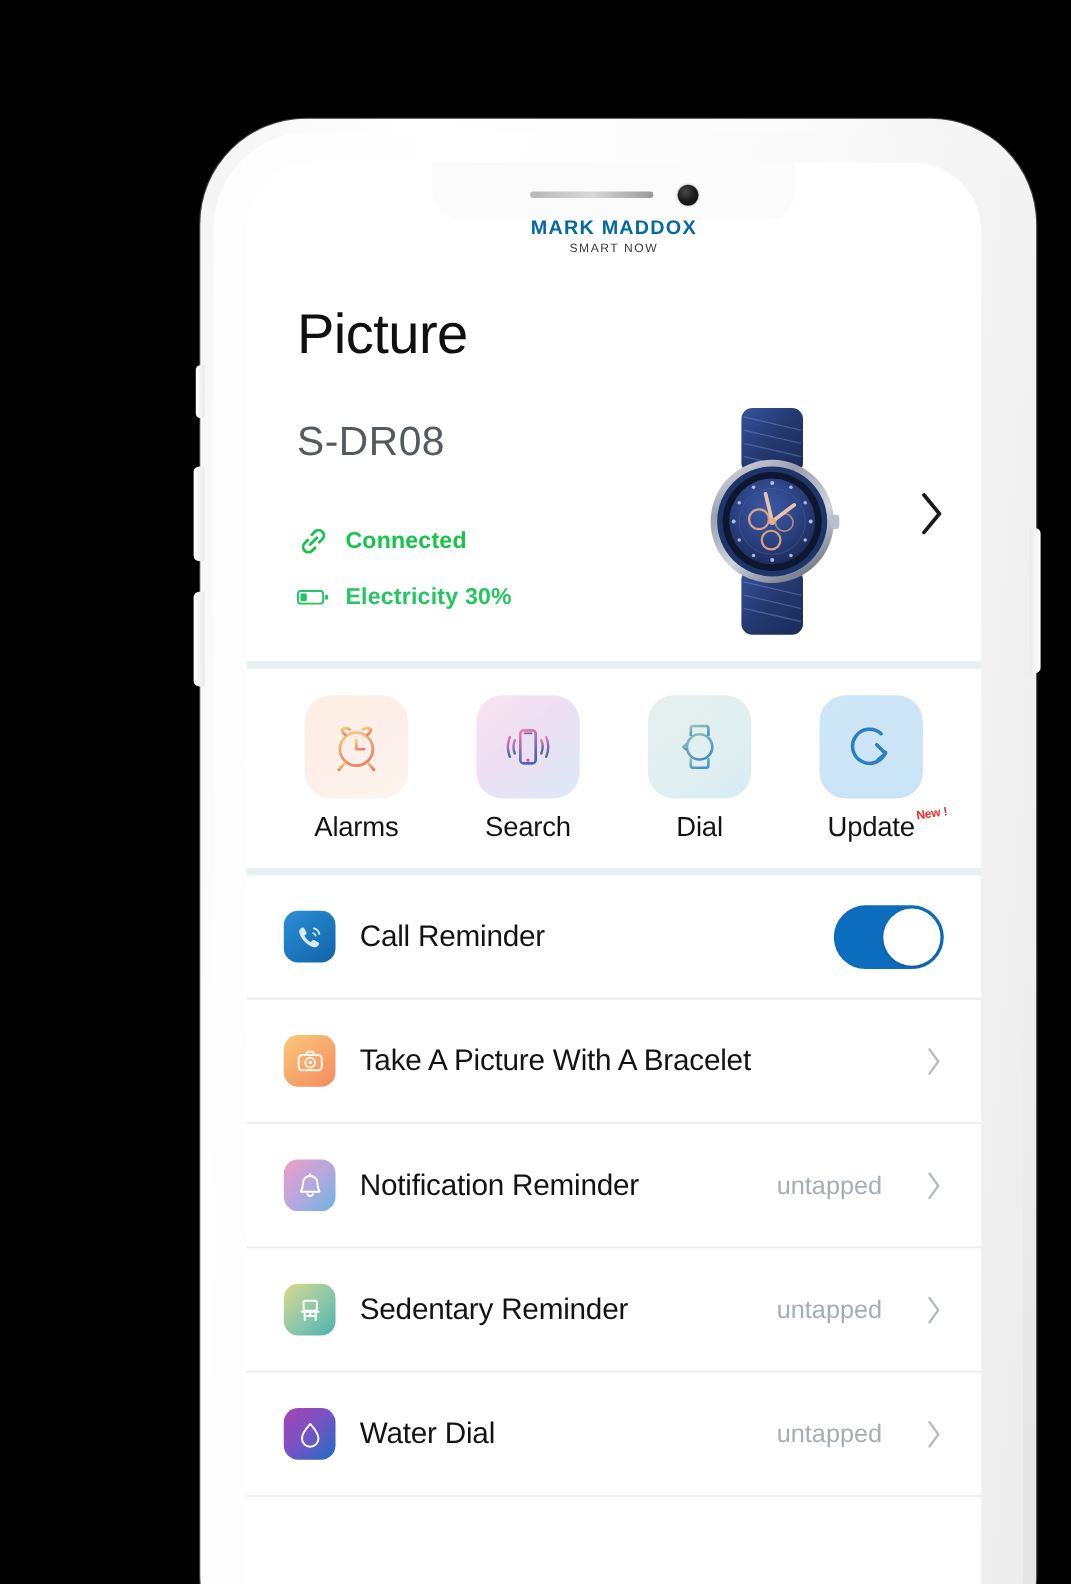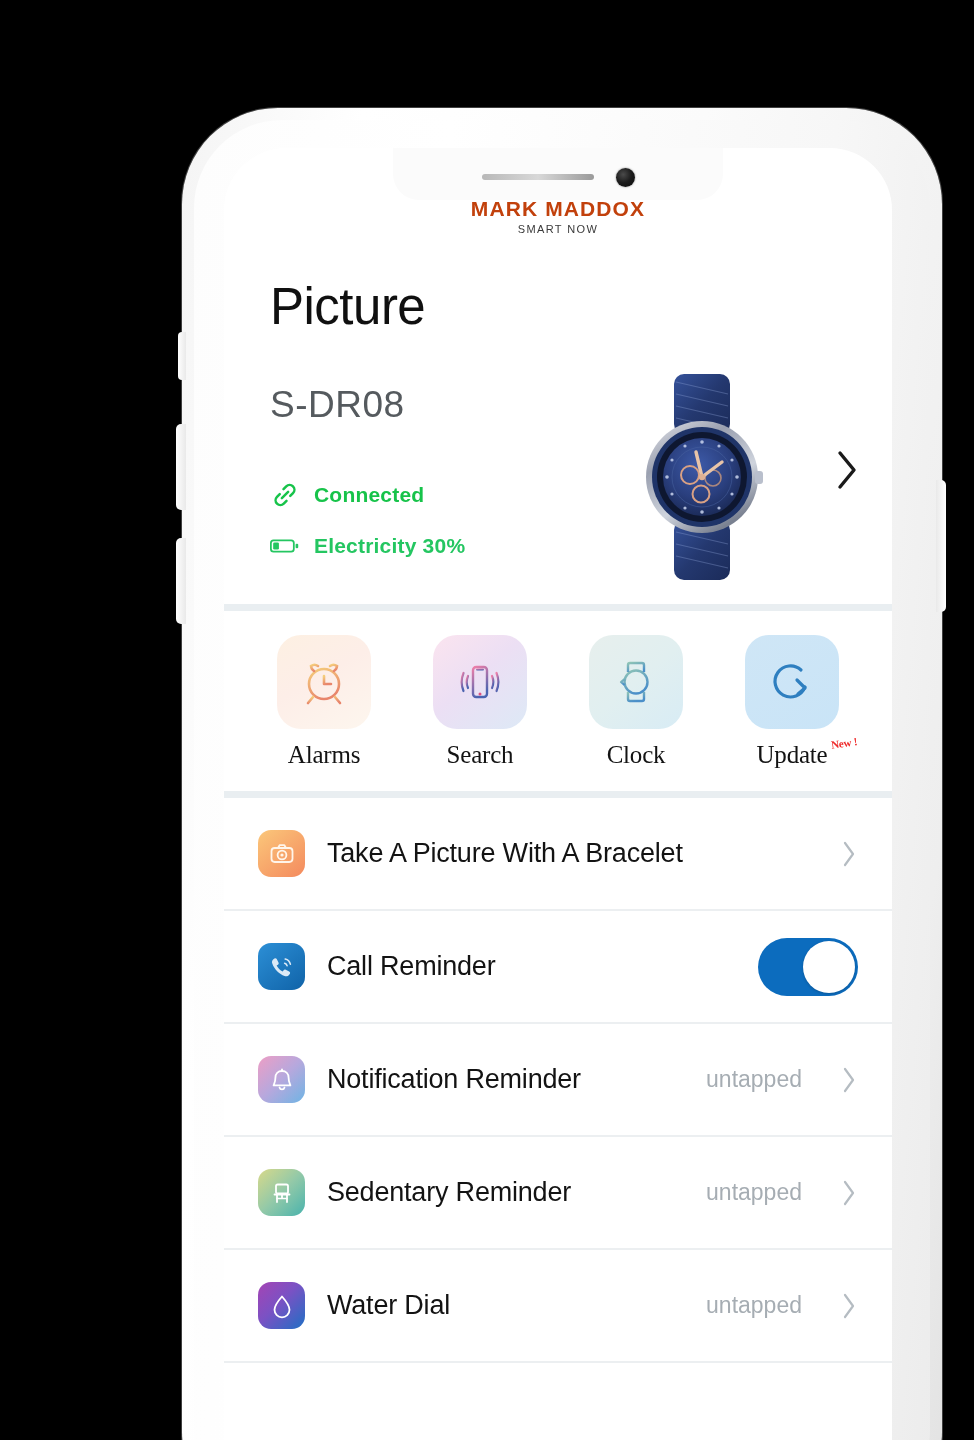--- a/index.html
+++ b/index.html
@@ -72,42 +72,42 @@
   .bars i:nth-child(1){height:6px;} .bars i:nth-child(2){height:10px;}
   .bars i:nth-child(3){height:14px;} .bars i:nth-child(4){height:18px;}
   .batt { width: 34px; height: 17px; border: 2px solid #111; border-radius: 5px; position: relative; padding: 1.5px; }
   .batt::after { content:""; position:absolute; right:-5px; top:5px; width:2.5px; height:6px;
                  background:#111; border-radius:0 2px 2px 0; }
   .batt span { display:block; height:100%; background:#111; border-radius:2px; }
 
   
   .brand { text-align: center; padding: 22px 0 6px; }
   .brand-mark { display:block; margin: 0 auto 7px; }
-  .brand-name { font-size: 21px; font-weight: 700; letter-spacing: 1.1px; color: #c2410c; }
+  .brand-name { font-size: 18px; font-weight: 700; letter-spacing: 1.1px; color: #0369a1; }
   .brand-tag  { font-size: 11px; letter-spacing: 1.4px; color: #3a3a3a; margin-top: 2px; }
 
   
   .page-title { font-size: 51px; font-weight: 400; color: #101010; letter-spacing: -0.5px;
                 padding: 36px 0 0 46px; }
 
   
   .device-card { position: relative; padding: 48px 0 38px 46px; height: 268px; }
   .device-name { font-size: 37px; color: #555a5e; letter-spacing: .5px; font-weight: 400; }
   .device-meta { margin-top: 54px; display: flex; flex-direction: column; gap: 24px; }
   .meta-row { display: flex; align-items: center; gap: 14px; }
   .meta-text { font-size: 21px; font-weight: 700; color: #17c34a; letter-spacing: .2px; }
   .meta-text.battery { color: #24c661; font-weight: 700; }
 
   .watch-wrap { position: absolute; right: 100px; top: 36px; width: 180px; height: 210px; }
   .chev-right { position: absolute; right: 32px; top: 112px; }
 
   .divider { height: 7px; background: #e9eef1; }
 
   
-  .quick { display: flex; justify-content: space-between; padding: 24px 30px 22px 30px; font-family: Liberation Serif, serif; }
+  .quick { display: flex; justify-content: space-between; padding: 24px 30px 22px 30px; }
   .quick-item { width: 140px; display: flex; flex-direction: column; align-items: center; gap: 12px; }
   .quick-tile { width: 94px; height: 94px; border-radius: 24px; display:flex; align-items:center; justify-content:center; }
   .tile-alarms { background: linear-gradient(150deg,#fdf0e2 0%,#fdeee8 45%,#fdf6ee 100%); }
   .tile-search { background: linear-gradient(140deg,#fbe4ef 0%,#ecdff4 45%,#dde9f6 100%); }
   .tile-dial   { background: linear-gradient(140deg,#e7efed 0%,#e1eff0 50%,#d8ecf5 100%); }
   .tile-update { background: linear-gradient(150deg,#cfe6f6 0%,#c9e4f7 100%); }
   .quick-label { font-size: 25px; color: #131313; position: relative; letter-spacing: -.2px; }
   .new-badge { position: absolute; right: -30px; top: -4px; font-size: 11px; font-weight: 700;
                color: #ef2b2b; transform: rotate(-8deg); white-space: nowrap; }
 
@@ -304,70 +304,70 @@
                   <stop offset="100%" stop-color="#4b8fc9"></stop>
                 </linearGradient>
               </defs>
             <circle cx="28" cy="28" r="11.5" fill="none" stroke="url(#gD)" stroke-width="2.4"></circle>
             <path d="M20 18 L20 11 a2 2 0 0 1 2-2 h12 a2 2 0 0 1 2 2 v7" fill="none" stroke="url(#gD)" stroke-width="2.4"></path>
             <path d="M20 38 L20 45 a2 2 0 0 0 2 2 h12 a2 2 0 0 0 2-2 v-7" fill="none" stroke="url(#gD)" stroke-width="2.4"></path>
             <path d="M28 9 L28 18 M28 38 L28 47" stroke="url(#gD)" stroke-width="2"></path>
             <path d="M16.5 25 L13 28 L16.5 31" fill="none" stroke="url(#gD)" stroke-width="2.2" stroke-linejoin="round"></path>
           </svg>
         </div>
-        <div class="quick-label">Clock</div>
+        <div class="quick-label">Dial</div>
       </div>
 
       <div class="quick-item">
         <div class="quick-tile tile-update">
           <svg width="56" height="56" viewBox="0 0 56 56">
             <path d="M37 16 a15.5 15.5 0 1 0 4 17" fill="none" stroke="#2e7fc0" stroke-width="3.2" stroke-linecap="round"></path>
             <path d="M33 26 L41 34 L34 40" fill="none" stroke="#2e7fc0" stroke-width="3.2" stroke-linecap="round" stroke-linejoin="round"></path>
           </svg>
         </div>
         <div class="quick-label">
           <span>Update</span><span class="new-badge">New !</span>
         </div>
       </div>
     </div>
 
     <div class="list">
-
-      <div class="row">
-        <div class="row-icon ic-cam">
-          <svg width="28" height="28" viewBox="0 0 28 28">
-            <rect x="3.5" y="8" width="21" height="14" rx="3.2" fill="none" stroke="#fff5ea" stroke-width="1.8"></rect>
-            <path d="M10 8 L11.6 5.2 h4.8 L18 8" fill="none" stroke="#fff5ea" stroke-width="1.8" stroke-linejoin="round"></path>
-            <circle cx="14" cy="15" r="4.4" fill="none" stroke="#fff5ea" stroke-width="1.8"></circle>
-            <circle cx="14" cy="15" r="1.6" fill="#fff5ea"></circle>
-          </svg>
-        </div>
-        <div class="row-label">Take A Picture With A Bracelet</div>
-        <svg width="18" height="30" viewBox="0 0 18 30">
-          <path d="M5 4 L13 15 L5 26" stroke="#b5bcc2" stroke-width="2.2" fill="none" stroke-linecap="round" stroke-linejoin="round"></path>
-        </svg>
-      </div>
 
       <div class="row">
         <div class="row-icon ic-call">
           <svg width="30" height="30" viewBox="0 0 28 28">
             <path d="M7 6 c-2 1-3 3-2 5 1.6 4.8 6.6 9.8 11.4 11.4 2 .7 4-.3 5-2.2 .4-.8 .1-1.6-.7-2l-3.2-1.6c-.7-.4-1.6-.2-2 .5l-.8 1.2c-2.4-1.1-4.6-3.3-5.7-5.7l1.2-.8c.7-.4.9-1.3.5-2L9.1 6.6 C8.7 5.9 7.8 5.6 7 6z" fill="#dbe9f6"></path>
             <g fill="none" stroke="#dbe9f6" stroke-width="1.5" stroke-linecap="round">
               <path d="M17 6.5 a6.5 6.5 0 0 1 4.8 4.8"></path>
               <path d="M16.5 10.5 a3.2 3.2 0 0 1 2.2 2.2"></path>
             </g>
           </svg>
         </div>
         <div class="row-label">Call Reminder</div>
         <div class="toggle">
             <div class="knob"></div>
           </div>
       </div>
 
       <div class="row">
+        <div class="row-icon ic-cam">
+          <svg width="28" height="28" viewBox="0 0 28 28">
+            <rect x="3.5" y="8" width="21" height="14" rx="3.2" fill="none" stroke="#fff5ea" stroke-width="1.8"></rect>
+            <path d="M10 8 L11.6 5.2 h4.8 L18 8" fill="none" stroke="#fff5ea" stroke-width="1.8" stroke-linejoin="round"></path>
+            <circle cx="14" cy="15" r="4.4" fill="none" stroke="#fff5ea" stroke-width="1.8"></circle>
+            <circle cx="14" cy="15" r="1.6" fill="#fff5ea"></circle>
+          </svg>
+        </div>
+        <div class="row-label">Take A Picture With A Bracelet</div>
+        <svg width="18" height="30" viewBox="0 0 18 30">
+          <path d="M5 4 L13 15 L5 26" stroke="#b5bcc2" stroke-width="2.2" fill="none" stroke-linecap="round" stroke-linejoin="round"></path>
+        </svg>
+      </div>
+
+      <div class="row">
         <div class="row-icon ic-bell">
           <svg width="28" height="28" viewBox="0 0 28 28">
             <path d="M14 5 c-4 0-6.6 3-6.6 6.8 0 5-1.8 6.4-1.8 7.6 h16.8 c0-1.2-1.8-2.6-1.8-7.6 C20.6 8 18 5 14 5z" fill="none" stroke="#fff" stroke-width="1.8" stroke-linejoin="round"></path>
             <path d="M11.5 21.5 a2.6 2.6 0 0 0 5 0" fill="none" stroke="#fff" stroke-width="1.8" stroke-linecap="round"></path>
             <path d="M14 3.4 L14 5" stroke="#fff" stroke-width="1.8" stroke-linecap="round"></path>
           </svg>
         </div>
         <div class="row-label">Notification Reminder</div>
         <div class="row-value">untapped</div>
         <svg width="18" height="30" viewBox="0 0 18 30">

